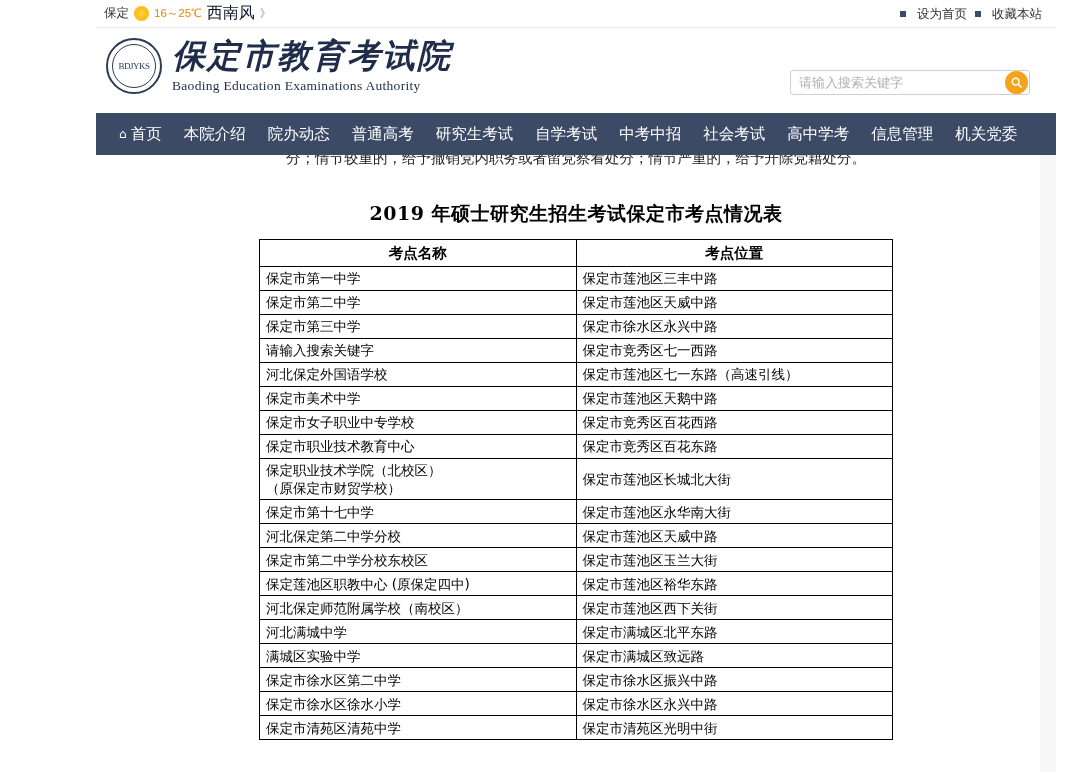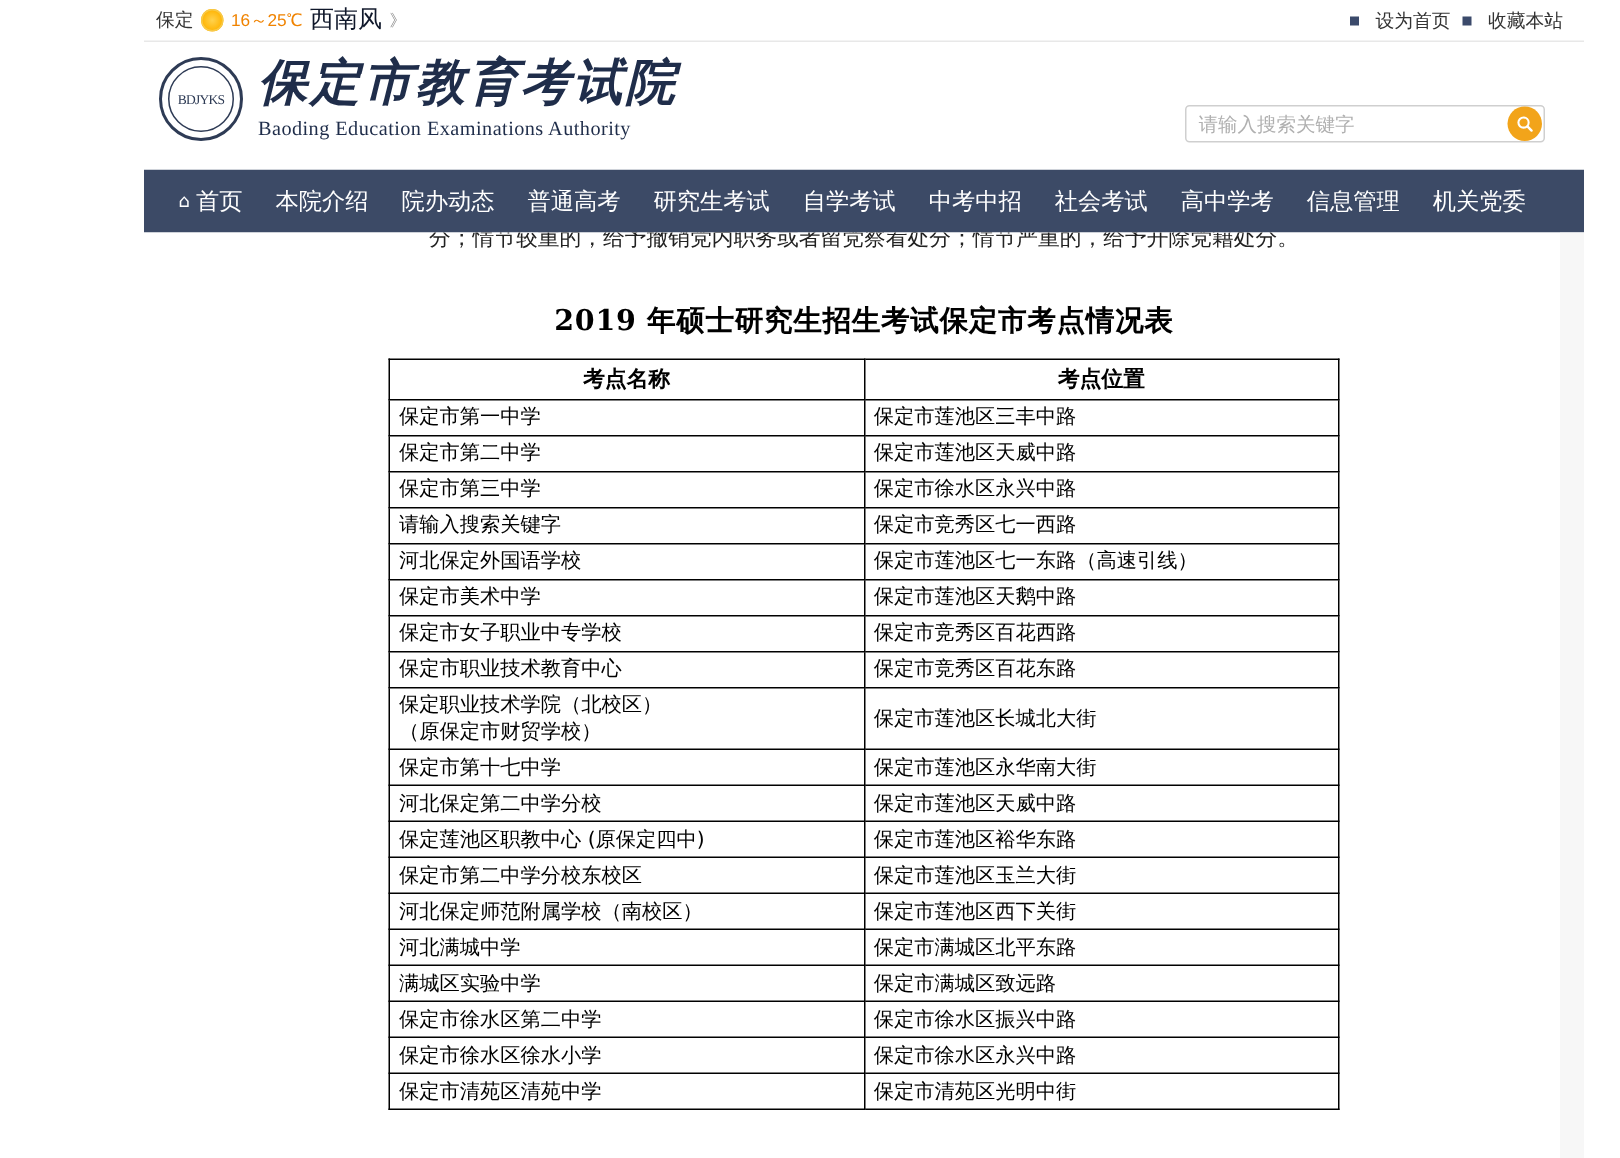--- a/index.html
+++ b/index.html
@@ -393,26 +393,26 @@
             </tr>
             <tr>
               <td class="name">保定市第十七中学</td>
               <td class="loc">保定市莲池区永华南大街</td>
             </tr>
             <tr>
               <td class="name">河北保定第二中学分校</td>
               <td class="loc">保定市莲池区天威中路</td>
             </tr>
             <tr>
+              <td class="name">保定市第二中学分校东校区</td>
+              <td class="loc">保定市莲池区玉兰大街</td>
+            </tr>
+            <tr>
               <td class="name">保定莲池区职教中心 (原保定四中)</td>
               <td class="loc">保定市莲池区裕华东路</td>
-            </tr>
-            <tr>
-              <td class="name">保定市第二中学分校东校区</td>
-              <td class="loc">保定市莲池区玉兰大街</td>
             </tr>
             <tr>
               <td class="name">河北保定师范附属学校（南校区）</td>
               <td class="loc">保定市莲池区西下关街</td>
             </tr>
             <tr>
               <td class="name">河北满城中学</td>
               <td class="loc">保定市满城区北平东路</td>
             </tr>
             <tr>

